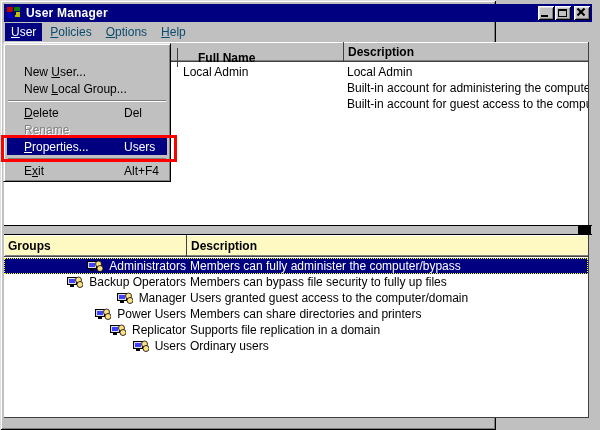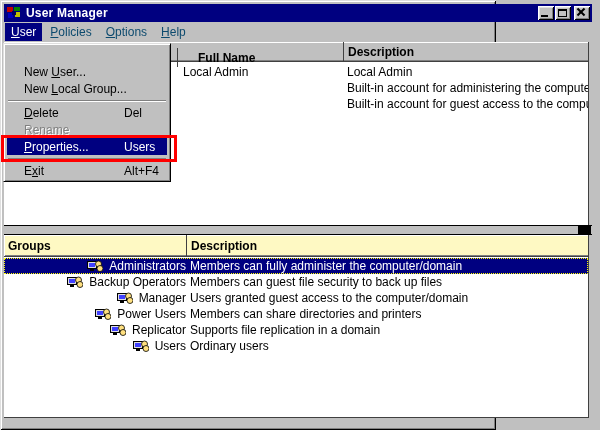--- a/index.html
+++ b/index.html
@@ -179,35 +179,35 @@
           <svg class="group-icon" viewBox="0 0 16 14">
             <rect x="0.5" y="2.5" width="9" height="7" fill="#c0c0c0" stroke="#000"></rect>
             <rect x="1.5" y="3.5" width="7" height="5" fill="#fff"></rect>
             <rect x="2" y="4" width="6" height="4" fill="#4040ff"></rect>
             <rect x="3" y="10" width="4" height="2" fill="#000"></rect>
             <circle cx="11.5" cy="5" r="3" fill="#ffe080" stroke="#000" stroke-width="0.8"></circle>
             <circle cx="13" cy="9.5" r="3" fill="#ffe080" stroke="#000" stroke-width="0.8"></circle>
           </svg>
           <span>Administrators</span>
         </div>
-        <div class="gc-desc">Members can fully administer the computer/domain</div>
+        <div class="gc-desc">Members can fully administer the computer/bypass</div>
       </div>
       <div class="grow">
         <div class="gc-name">
           <svg class="group-icon" viewBox="0 0 16 14">
             <rect x="0.5" y="2.5" width="9" height="7" fill="#c0c0c0" stroke="#000"></rect>
             <rect x="1.5" y="3.5" width="7" height="5" fill="#fff"></rect>
             <rect x="2" y="4" width="6" height="4" fill="#4040ff"></rect>
             <rect x="3" y="10" width="4" height="2" fill="#000"></rect>
             <circle cx="11.5" cy="5" r="3" fill="#ffe080" stroke="#000" stroke-width="0.8"></circle>
             <circle cx="13" cy="9.5" r="3" fill="#ffe080" stroke="#000" stroke-width="0.8"></circle>
           </svg>
           <span>Backup Operators</span>
         </div>
-        <div class="gc-desc">Members can guest file security to back up files</div>
+        <div class="gc-desc">Members can bypass file security to fully up files</div>
       </div>
       <div class="grow">
         <div class="gc-name">
           <svg class="group-icon" viewBox="0 0 16 14">
             <rect x="0.5" y="2.5" width="9" height="7" fill="#c0c0c0" stroke="#000"></rect>
             <rect x="1.5" y="3.5" width="7" height="5" fill="#fff"></rect>
             <rect x="2" y="4" width="6" height="4" fill="#4040ff"></rect>
             <rect x="3" y="10" width="4" height="2" fill="#000"></rect>
             <circle cx="11.5" cy="5" r="3" fill="#ffe080" stroke="#000" stroke-width="0.8"></circle>
             <circle cx="13" cy="9.5" r="3" fill="#ffe080" stroke="#000" stroke-width="0.8"></circle>

